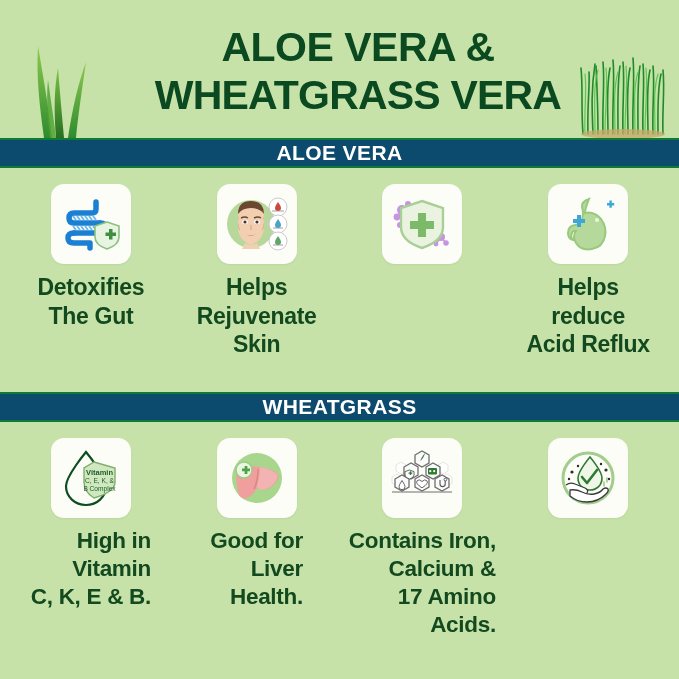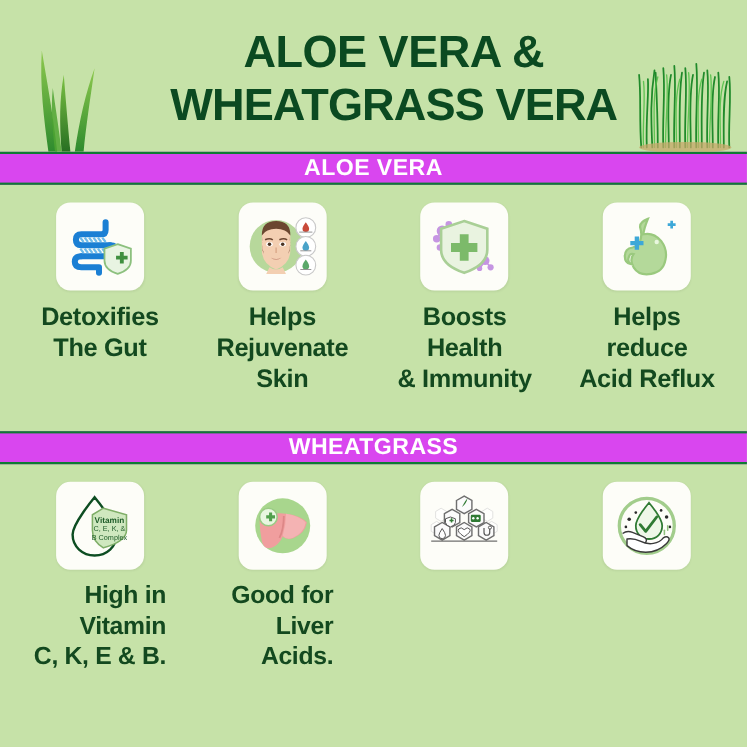--- a/index.html
+++ b/index.html
@@ -35,21 +35,21 @@
   }
   .title .l2 { display:block; letter-spacing:-0.8px; }
 
   
   .aloe-deco { position:absolute; left:14px; bottom:0; width:96px; height:110px; }
   .grass-deco { position:absolute; right:4px; bottom:0; width:100px; height:90px; }
 
   
   .section-bar {
     width:100%;
-    background:#d946ef;
+    background:#0c4a6e;
     height:30px;
     display:flex; align-items:center; justify-content:center;
     border-top:2px solid #0f7a33;
     border-bottom:2px solid #0f7a33;
   }
   .section-bar .label {
     color:#ffffff;
     font-weight:bold;
     font-size:21px;
     letter-spacing:0.4px;
@@ -225,23 +225,20 @@
             <circle cx="45" cy="49" r="2.4"></circle>
             <g stroke="#c08ae0" stroke-width="1.6">
               <path d="M11 15 l-5 7 M11 15 l4 9 M11 15 l6 -6 M15 24 l-6 6 M17 9 l5 7"></path>
               <path d="M50 42 l5 6 M50 42 l-5 7"></path>
             </g>
           </g>
           <path d="M31 6 L52 13 L52 32 Q52 46 31 53 Q10 46 10 32 L10 13 Z" fill="#e9f3e0" stroke="#a9cf96" stroke-width="2.4"></path>
           <path d="M27 18 h8 v8 h8 v8 h-8 v8 h-8 v-8 h-8 v-8 h8 z" fill="#7cba6a"></path>
         </svg>
       </div>
-      <div class="cap">Boosts
-Health
-&amp; Immunity</div>
     </div>
 
     <div class="cell">
       <div class="tile">
         <svg width="62" height="58" viewBox="0 0 62 58">
           <path d="M32 4 q-4 10 -4 14 q9 -2 16 6 q6 8 4 17 q-2 11 -13 13 q-11 2 -16 -6 q-4 -7 0 -12 q-3 -1 -4 2 q-2 4 1 7 q-5 -1 -5 -7 q0 -7 7 -8 q5 -1 7 -6 q2 -6 0 -12 q-1 -5 7 -8 z" fill="#b4d99a" stroke="#9ac97e" stroke-width="2"></path>
           <circle cx="40" cy="25" r="2" fill="#e9f7df"></circle>
           <path d="M16 24 h4 v-4 h4 v4 h4 v4 h-4 v4 h-4 v-4 h-4 z" fill="#3da8d8"></path>
           <path d="M50 8 h2.4 v-2.4 h2.4 v2.4 h2.4 v2.4 h-2.4 v2.4 h-2.4 v-2.4 h-2.4 z" fill="#3da8d8"></path>
         </svg>
@@ -279,21 +276,21 @@
           <circle cx="31" cy="29" r="25" fill="#a8d68d"></circle>
           <path d="M10 24 q10 -8 24 -6 q14 2 19 8 q-2 10 -12 14 q-6 2 -10 -1 q-4 8 -10 10 q-7 2 -9 -6 q-2 -10 -2 -19 z" fill="#f09e9e"></path>
           <path d="M34 18 q12 2 18 8 q-2 10 -12 14 q-6 2 -9 -2 q3 -10 3 -20 z" fill="#f4b3b3"></path>
           <path d="M32 20 q0 12 -4 20" stroke="#dd8787" stroke-width="1.6" fill="none"></path>
           <circle cx="18" cy="21" r="8" fill="#e9f6e0" stroke="#9acb84" stroke-width="1.4"></circle>
           <path d="M16 19.5 h2.6 v-2.6 h2.8 v2.6 h2.6 v2.8 h-2.6 v2.6 h-2.8 v-2.6 h-2.6 z" fill="#52a04c"></path>
         </svg>
       </div>
       <div class="cap">Good for
 Liver
-Acids.</div>
+Health.</div>
     </div>
 
     <div class="cell">
       <div class="tile">
         <svg width="64" height="58" viewBox="0 0 64 58">
           <g fill="#ffffff" stroke="#d8d8d8" stroke-width="0.9" opacity="0.75">
             <polygon points="6,16 11,13 16,16 16,22 11,25 6,22"></polygon>
             <polygon points="48,16 53,13 58,16 58,22 53,25 48,22"></polygon>
             <polygon points="2,28 7,25 12,28 12,34 7,37 2,34"></polygon>
             <polygon points="52,28 57,25 62,28 62,34 57,37 52,34"></polygon>
@@ -312,20 +309,24 @@
           <rect x="38" y="19" width="9" height="6.5" rx="1" fill="#2f7a33"></rect>
           <circle cx="40.3" cy="22.2" r="1.1" fill="#fff"></circle>
             <circle cx="44.2" cy="22.2" r="1.1" fill="#fff"></circle>
           <path d="M12 31.5 q3 4.4 3 6.2 a3 3 0 0 1 -6 0 q0 -1.8 3 -6.2 z" fill="#fff" stroke="#555" stroke-width="0.9"></path>
           <path d="M32 32.5 q3 -3 5 -0.6 q2 2.4 -5 7 q-7 -4.6 -5 -7 q2 -2.4 5 0.6 z" fill="#fff" stroke="#555" stroke-width="0.9"></path>
           <path d="M50 31 v4 a2.6 2.6 0 0 0 5.2 0 v-4" stroke="#555" stroke-width="1.1" fill="none"></path>
           <circle cx="55.4" cy="30.6" r="1.4" fill="#fff" stroke="#555" stroke-width="0.9"></circle>
           <line x1="2" y1="43" x2="62" y2="43" stroke="#6f6f6f" stroke-width="1.2"></line>
         </svg>
       </div>
+      <div class="cap">Contains Iron,
+Calcium &amp;
+17 Amino
+Acids.</div>
     </div>
 
     <div class="cell">
       <div class="tile">
         <svg width="62" height="58" viewBox="0 0 62 58">
           <circle cx="31" cy="29" r="25" fill="none" stroke="#a2cd8c" stroke-width="3"></circle>
           <path d="M33 8 C33 8 21 22 21 29 C21 36 26 41 33 41 C40 41 45 36 45 29 C45 22 33 8 33 8 Z" fill="#eef7e8" stroke="#2f7a33" stroke-width="1.6"></path>
           <path d="M25 28 l5 6 l10 -13" fill="none" stroke="#2f7a33" stroke-width="2.6" stroke-linecap="round" stroke-linejoin="round"></path>
           <path d="M9 36 q4 -3 9 -1 l10 4 q4 2 2 5 q-2 3 -7 1 l-6 -2" fill="#fff" stroke="#3a3a3a" stroke-width="1.3" stroke-linejoin="round"></path>
           <path d="M13 41 q6 -1 12 2 q6 3 12 2 q6 -1 9 -5 q3 -2 5 0 q1 2 -2 5 q-8 8 -19 8 q-10 0 -17 -6 z" fill="#fff" stroke="#3a3a3a" stroke-width="1.3" stroke-linejoin="round"></path>

